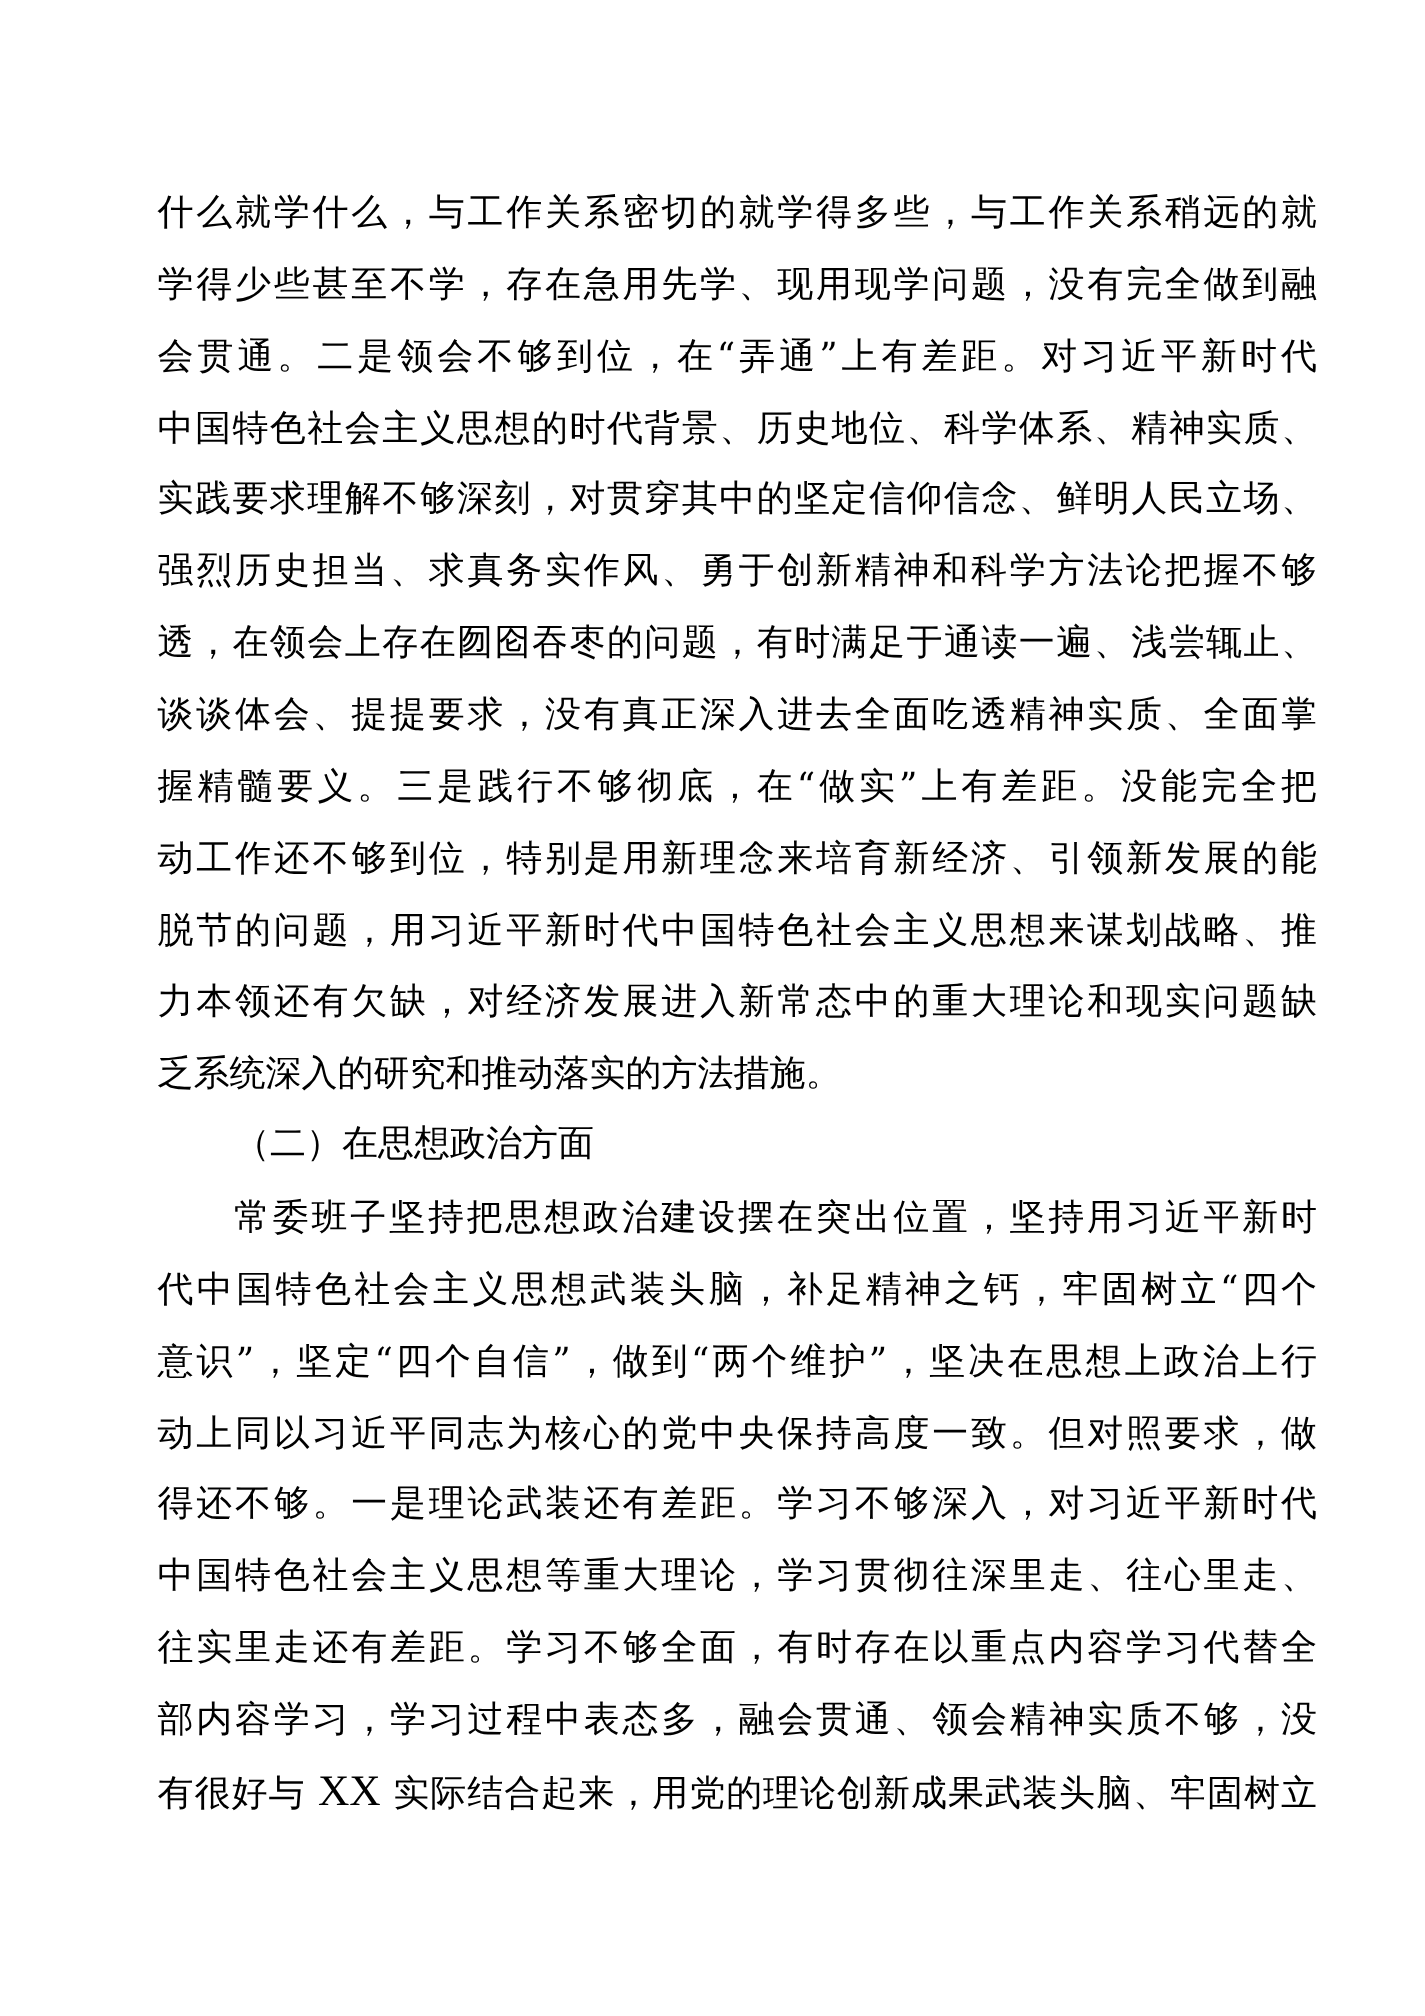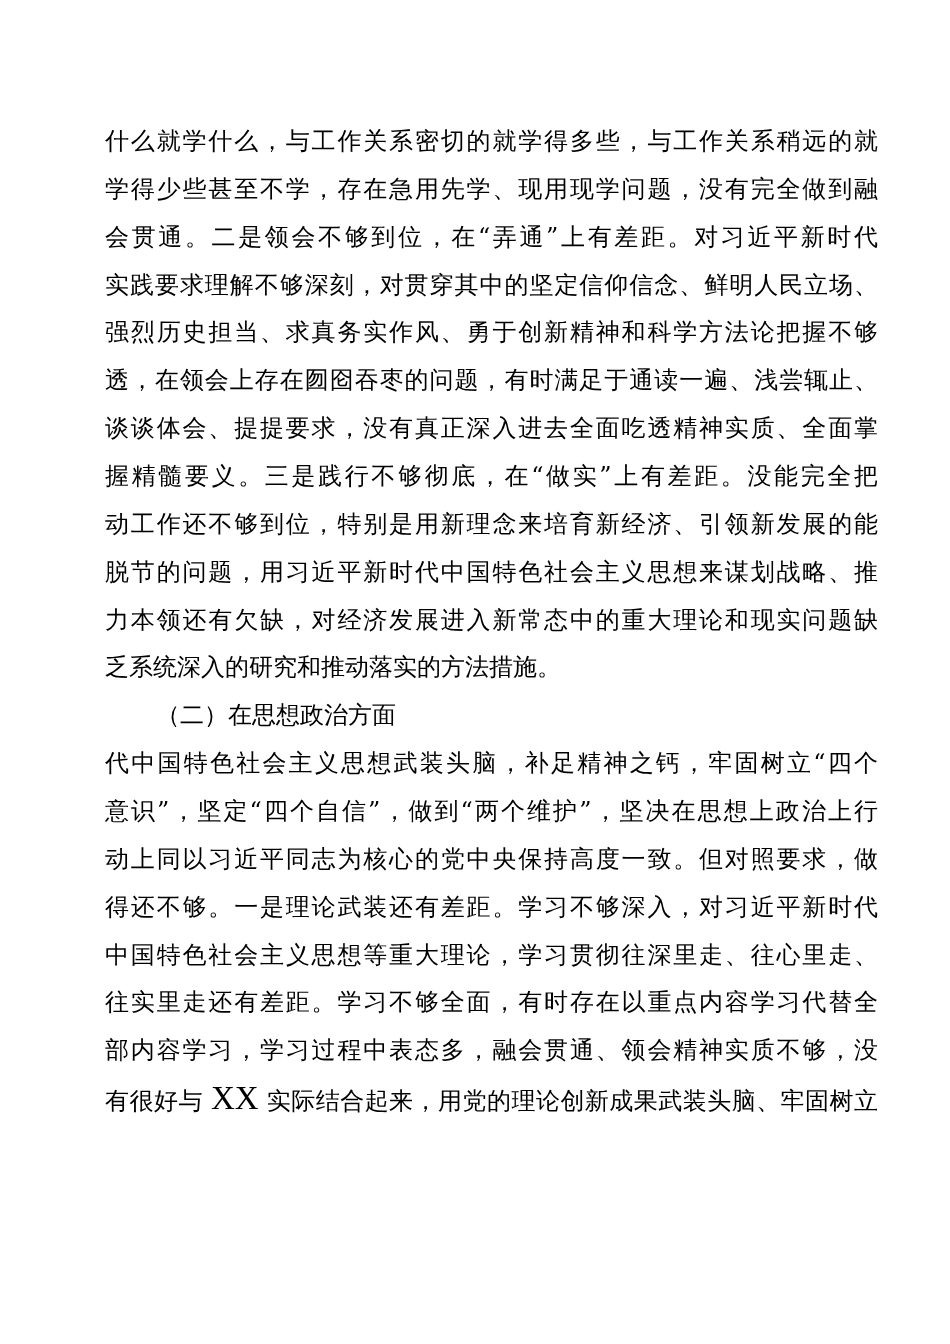--- a/index.html
+++ b/index.html
@@ -37,45 +37,47 @@
     .line.indent {
       padding-left: 51px;
     }
     .line.heading {
       padding-left: 51px;
       text-align-last: left;
       font-family: Liberation Serif, serif;
     }
     .latin {
       font-family: "Liberation Serif", "DejaVu Serif", serif;
-      font-size: 33px;
+      font-size: 29px;
     }
   </style>
 </head>
 <body>
 
 <div class="page">
   <div>
     <span class="line">什么就学什么，与工作关系密切的就学得多些，与工作关系稍远的就</span>
     <span class="line">学得少些甚至不学，存在急用先学、现用现学问题，没有完全做到融</span>
     <span class="line">会贯通。二是领会不够到位，在“弄通”上有差距。对习近平新时代</span>
+    <span class="line">中国特色社会主义思想的时代背景、历史地位、科学体系、精神实质、</span>
     <span class="line">实践要求理解不够深刻，对贯穿其中的坚定信仰信念、鲜明人民立场、</span>
     <span class="line">强烈历史担当、求真务实作风、勇于创新精神和科学方法论把握不够</span>
     <span class="line">透，在领会上存在囫囵吞枣的问题，有时满足于通读一遍、浅尝辄止、</span>
     <span class="line">谈谈体会、提提要求，没有真正深入进去全面吃透精神实质、全面掌</span>
     <span class="line">握精髓要义。三是践行不够彻底，在“做实”上有差距。没能完全把</span>
     <span class="line">动工作还不够到位，特别是用新理念来培育新经济、引领新发展的能</span>
     <span class="line">脱节的问题，用习近平新时代中国特色社会主义思想来谋划战略、推</span>
     <span class="line">力本领还有欠缺，对经济发展进入新常态中的重大理论和现实问题缺</span>
     <span class="line last">乏系统深入的研究和推动落实的方法措施。</span>
   </div>
 
   <div class="line heading">（二）在思想政治方面</div>
 
   <div>
+    <span class="line indent">常委班子坚持把思想政治建设摆在突出位置，坚持用习近平新时</span>
     <span class="line">代中国特色社会主义思想武装头脑，补足精神之钙，牢固树立“四个</span>
     <span class="line">意识”，坚定“四个自信”，做到“两个维护”，坚决在思想上政治上行</span>
     <span class="line">动上同以习近平同志为核心的党中央保持高度一致。但对照要求，做</span>
     <span class="line">得还不够。一是理论武装还有差距。学习不够深入，对习近平新时代</span>
     <span class="line">中国特色社会主义思想等重大理论，学习贯彻往深里走、往心里走、</span>
     <span class="line">往实里走还有差距。学习不够全面，有时存在以重点内容学习代替全</span>
     <span class="line">部内容学习，学习过程中表态多，融会贯通、领会精神实质不够，没</span>
     <span class="line">
       <span>有很好与</span>
       <span class="latin">XX</span>

